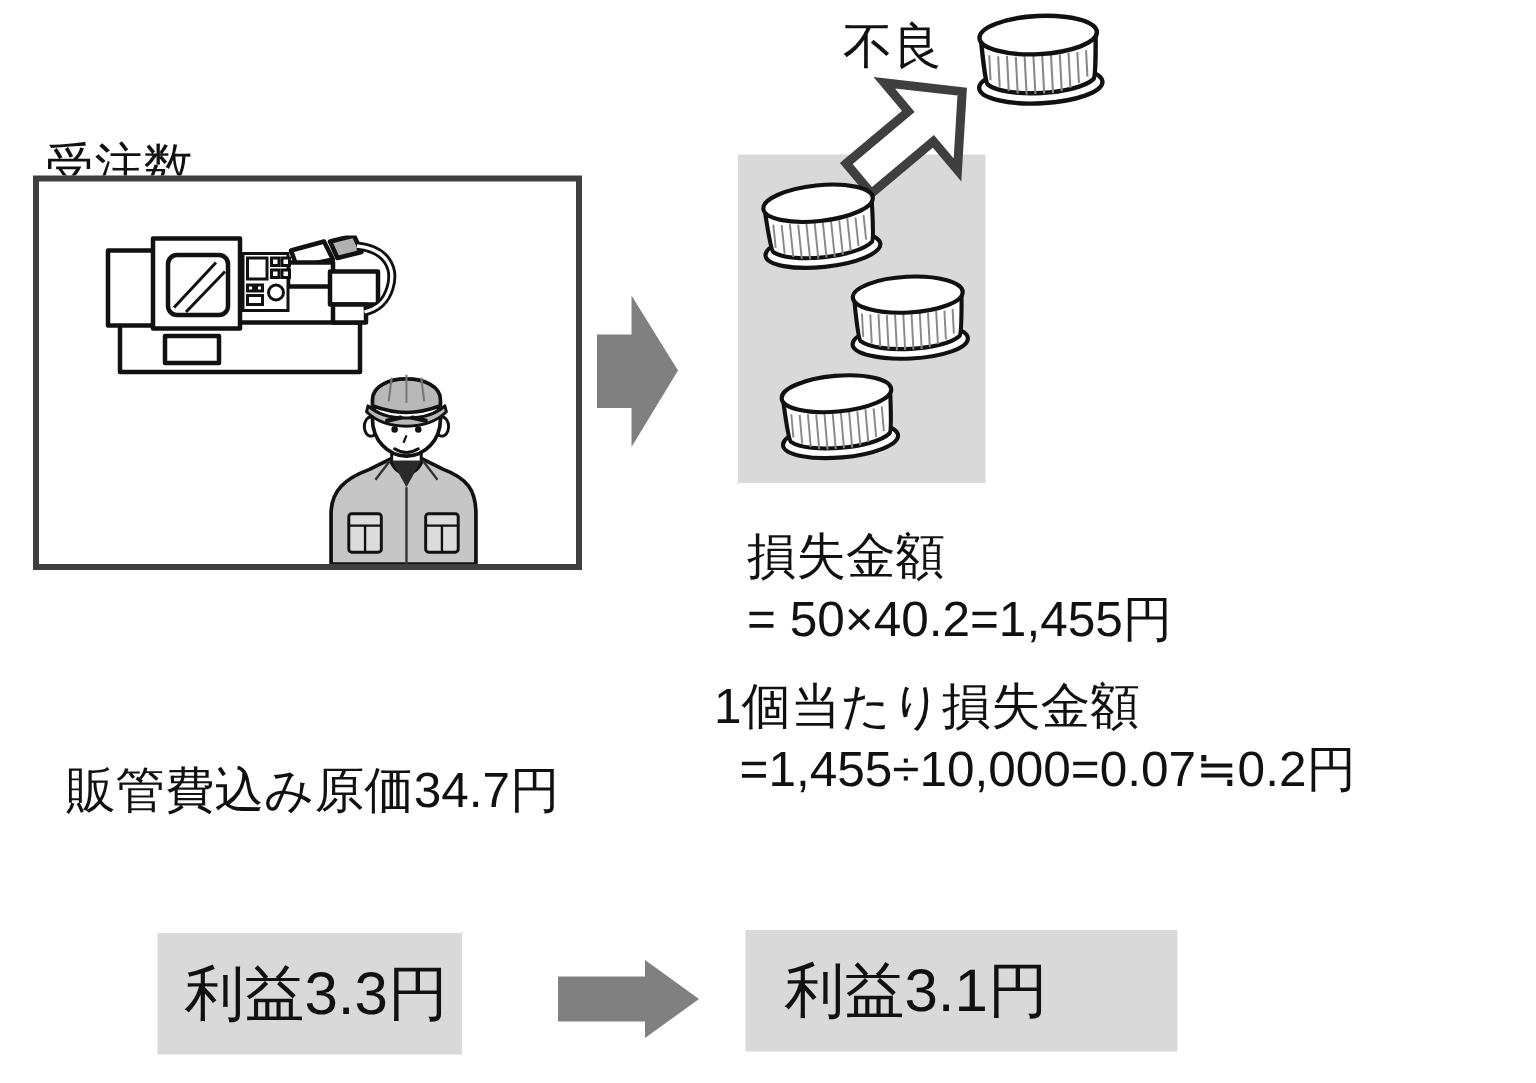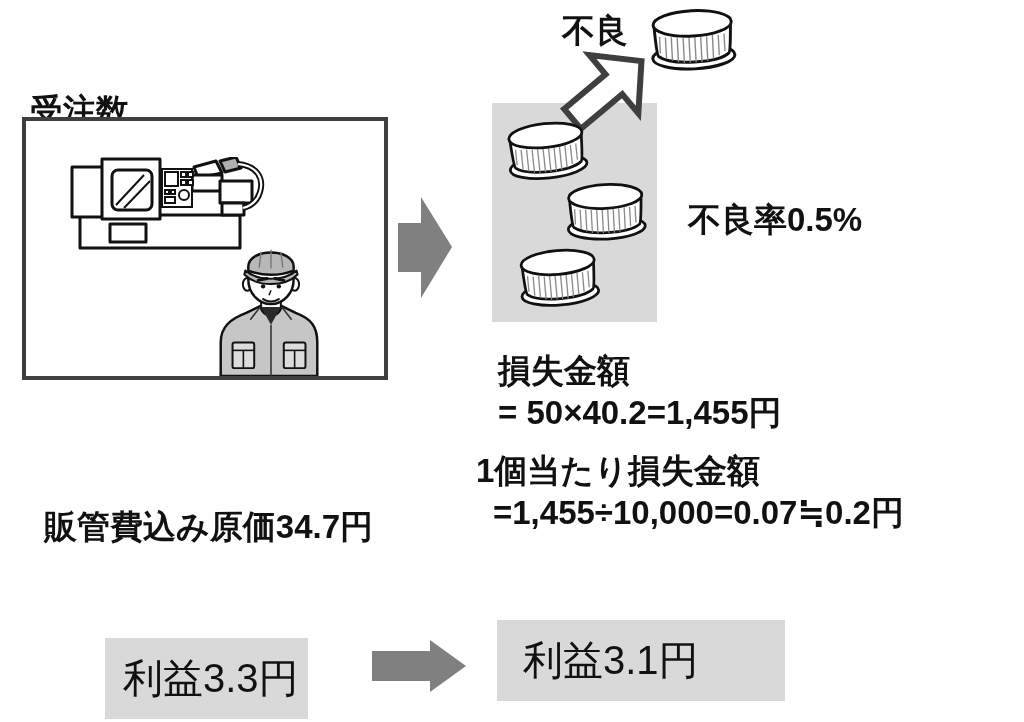--- a/index.html
+++ b/index.html
@@ -1,34 +1,34 @@
 <!DOCTYPE html>
 <html><head>
 <meta charset="utf-8">
 <style>
   html,body{margin:0;padding:0;background:#ffffff;}
   #canvas{
     position:relative;width:1024px;height:722px;background:#ffffff;overflow:hidden;
     font-family:"Liberation Sans","DejaVu Sans",sans-serif;color:#111111;
   }
   .abs{position:absolute;}
-  .txt{font-size:33px;line-height:1.28;white-space:pre;color:#111;font-weight:bold;}
+  .txt{font-size:33px;line-height:1.28;white-space:pre;color:#111;}
   
   .main-box{
     left:22px;top:117px;width:358px;height:255px;
     border:4px solid #3f3f3f;background:#ffffff;
   }
   
   .caps-panel{left:492px;top:103px;width:165px;height:219px;background:#d9d9d9;}
   
   .sum-box{
     background:#d9d9d9;display:flex;align-items:center;
     font-size:40px;color:#111;
   }
-  .sum-box-1{left:105px;top:638px;width:203px;height:81px;padding-left:18px;box-sizing:border-box;}
+  .sum-box-1{left:105px;top:622px;width:203px;height:81px;padding-left:18px;box-sizing:border-box;}
   .sum-box-2{left:497px;top:620px;width:288px;height:81px;padding-left:26px;box-sizing:border-box;}
   
   .order-block{left:30px;top:6px;}
   .defect-label{left:562px;top:10px;}
   .defect-stats{left:688px;top:108px;line-height:1.36;}
   .costs-block{left:44px;top:395px;line-height:1.6;}
   .loss-title{left:498px;top:350px;}
   .loss-calc{left:498px;top:392px;}
   .unit-loss-title{left:476px;top:450px;}
   .unit-loss-calc{left:493px;top:492px;}
@@ -165,21 +165,20 @@
     </svg>
   <svg class="abs" style="left:562px;top:180px" width="88" height="64" viewBox="0 0 96 64">
       <use href="#cap" transform="rotate(-3 48 32)"></use>
     </svg>
   <svg class="abs" style="left:515px;top:245px" width="88" height="66" viewBox="0 0 96 64">
       <use href="#cap" transform="rotate(-5 48 32)"></use>
     </svg>
 
   <div class="abs txt defect-label">不良</div>
   <div class="abs txt defect-stats">
-    <div>不良率0.5%</div>
   </div>
 
   <div class="abs txt loss-title">損失金額</div>
   <div class="abs txt loss-calc">= 50×40.2=1,455円</div>
   <div class="abs txt unit-loss-title">1個当たり損失金額</div>
   <div class="abs txt unit-loss-calc">=1,455÷10,000=0.07≒0.2円</div>
 
   <div class="abs sum-box sum-box-1">
     <span>利益3.3円</span>
   </div>

